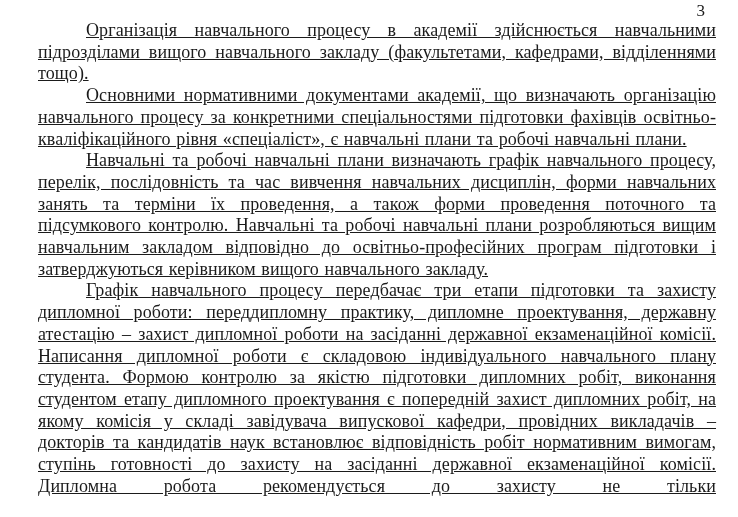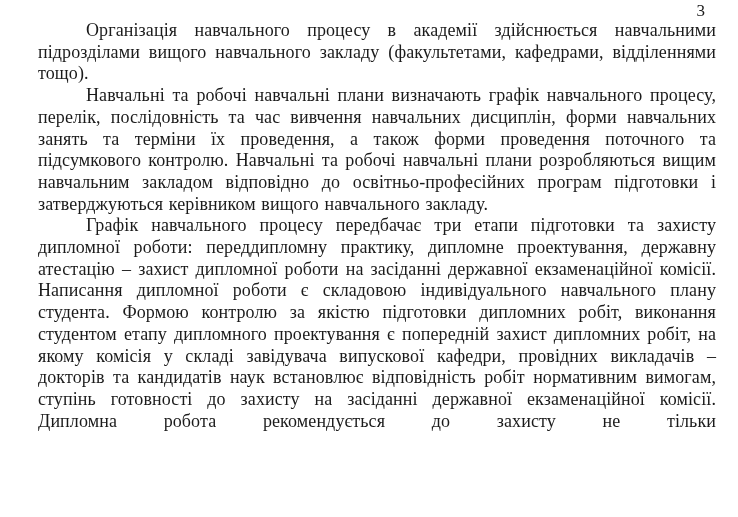--- a/index.html
+++ b/index.html
@@ -36,30 +36,32 @@
   }
   .para {
     margin: 0;
     padding: 0;
     font-size: 18px;
     line-height: 21.7px;
     text-align: justify;
     text-indent: 48px;
     word-spacing: 1px;
     letter-spacing: 0.1px;
+    text-decoration: underline;
   }
   .para.continues {
     
     text-align-last: justify;
   }
 </style>
 </head>
 <body>
 
 <div class="page">
   <div class="page-number">3</div>
 
   <div class="page-body">
     <p class="para">Організація навчального процесу в академії здійснюється навчальними підрозділами вищого навчального закладу (факультетами, кафедрами, відділеннями тощо).</p>
+    <p class="para">Основними нормативними документами академії, що визначають організацію навчального процесу за конкретними спеціальностями підготовки фахівців освітньо-кваліфікаційного рівня «спеціаліст», є навчальні плани та робочі навчальні плани.</p>
     <p class="para">Навчальні та робочі навчальні плани визначають графік навчального процесу, перелік, послідовність та час вивчення навчальних дисциплін, форми навчальних занять та терміни їх проведення, а також форми проведення поточного та підсумкового контролю. Навчальні та робочі навчальні плани розробляються вищим навчальним закладом відповідно до освітньо-професійних програм підготовки і затверджуються керівником вищого навчального закладу.</p>
     <p class="para continues">Графік навчального процесу передбачає три етапи підготовки та захисту дипломної роботи: переддипломну практику, дипломне проектування, державну атестацію – захист дипломної роботи на засіданні державної екзаменаційної комісії. Написання дипломної роботи є складовою індивідуального навчального плану студента. Формою контролю за якістю підготовки дипломних робіт, виконання студентом етапу дипломного проектування є попередній захист дипломних робіт, на якому комісія у складі завідувача випускової кафедри, провідних викладачів – докторів та кандидатів наук встановлює відповідність робіт нормативним вимогам, ступінь готовності до захисту на засіданні державної екзаменаційної комісії. Дипломна робота рекомендується до захисту не тільки</p>
   </div>
 </div>
 
 </body></html>

